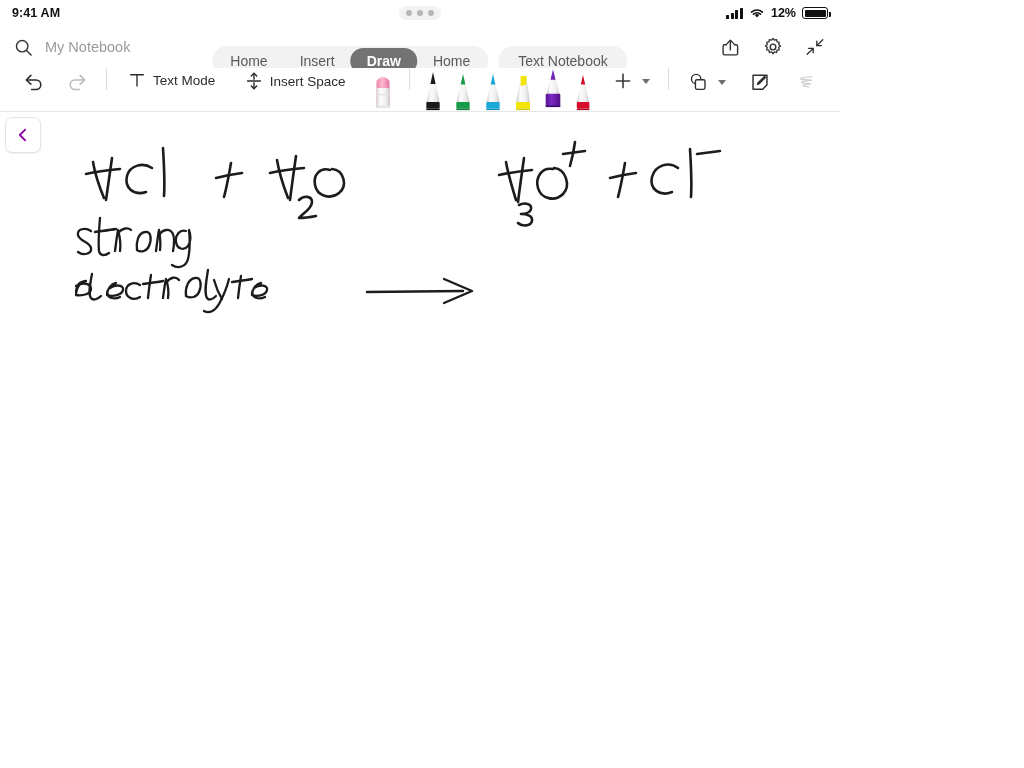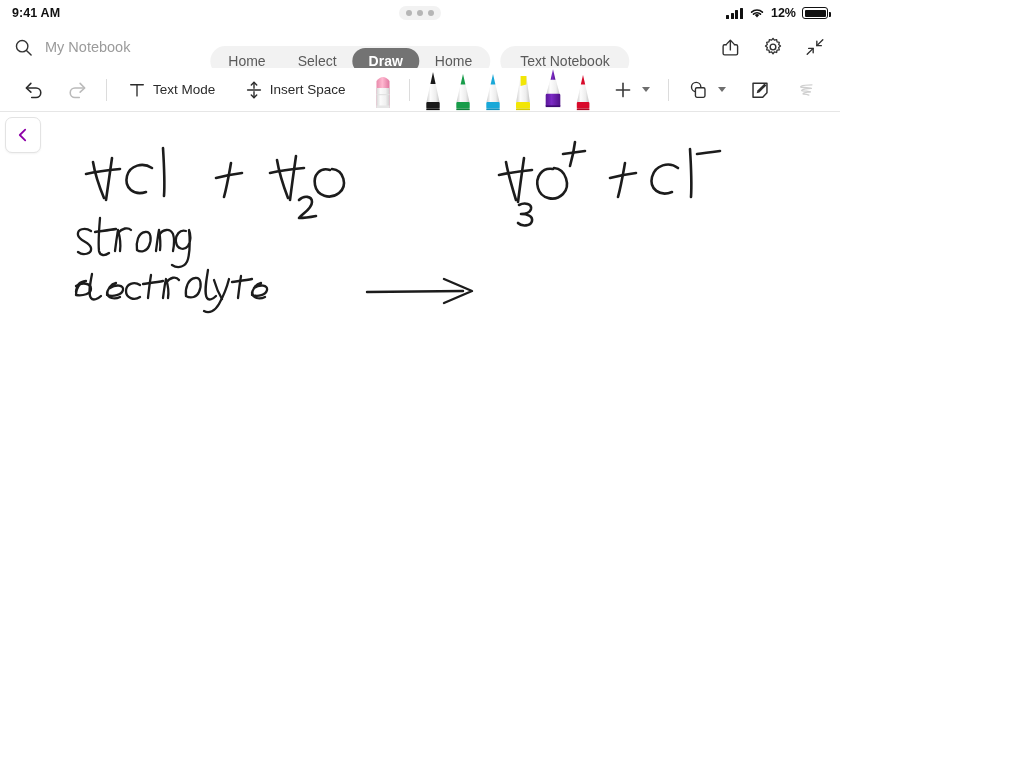--- a/index.html
+++ b/index.html
@@ -68,21 +68,21 @@
   }
   .tab.active { background:#737373; color:#fff; font-weight:600; }
   .tabpill.single .tab { padding: 5px 18px; }
 
   .topbar-right { margin-left:auto; display:flex; align-items:center; gap:20px; }
   .icon-btn { cursor:pointer; display:flex; align-items:center; justify-content:center; }
 
   
   .ribbon {
     position:relative; height:44px;
-    display:flex; align-items:center; padding: 0 14px;
+    display:flex; align-items:flex-start; padding: 0 14px;
     border-bottom:1px solid #e6e6e6;
     background:#fff;
   }
   .rib-item {
     display:flex; align-items:center; gap:7px;
     padding: 3px 9px; border-radius:5px; cursor:pointer;
   }
   .rib-label { font-size:13.5px; color:#2b2b2b; white-space:nowrap; }
   .rib-item.disabled { opacity:.32; cursor:default; }
   .vdiv { width:1px; height:22px; background:#dcdcdc; margin: 0 9px; }
@@ -155,21 +155,21 @@
       <svg width="19" height="19" viewBox="0 0 20 20">
         <circle cx="8.6" cy="8.6" r="6" stroke="#333" stroke-width="1.5" fill="none"></circle>
         <line x1="13.1" y1="13.1" x2="18" y2="18" stroke="#333" stroke-width="1.5" stroke-linecap="round"></line>
       </svg>
       <div class="nb-title">My Notebook</div>
     </div>
 
     <div class="tabgroup-wrap">
       <div class="tabpill">
         <div class="tab">Home</div>
-        <div class="tab">Select</div>
+        <div class="tab">Insert</div>
         <div class="tab active">Draw</div>
         <div class="tab">Home</div>
       </div>
       <div class="tabpill single">
         <div class="tab">Text Notebook</div>
       </div>
     </div>
 
     <div class="topbar-right">
       <div class="icon-btn">

